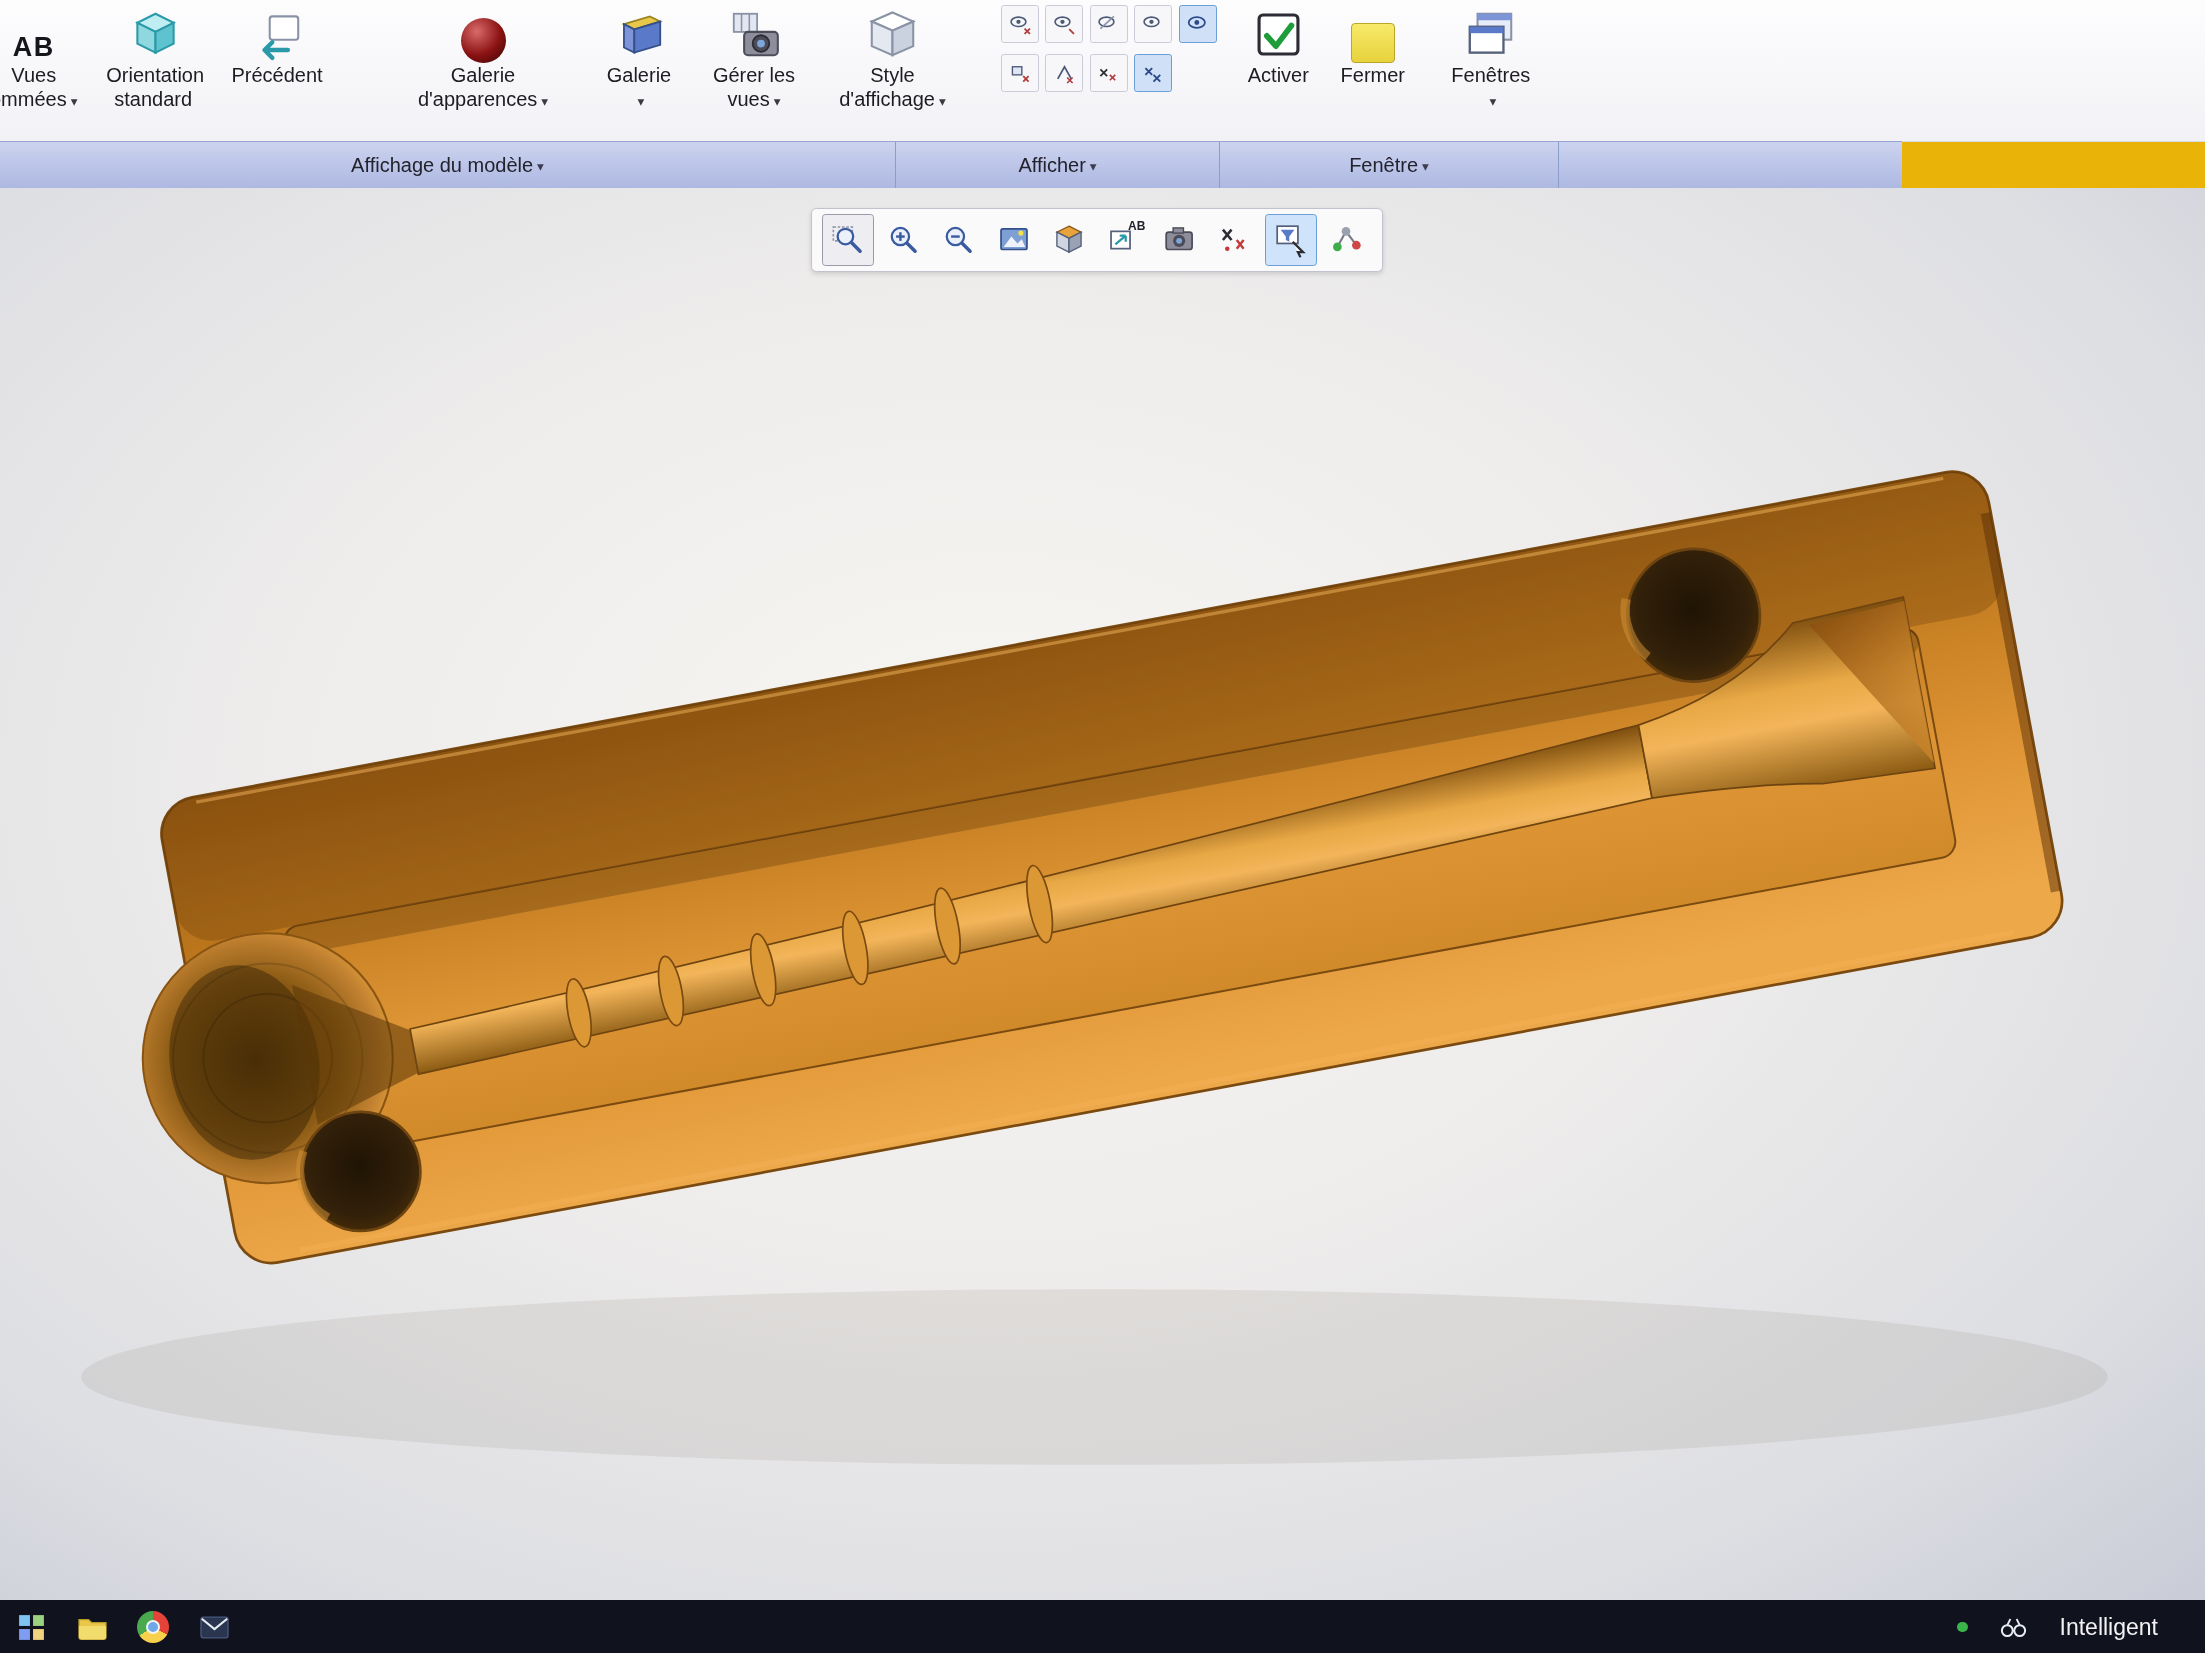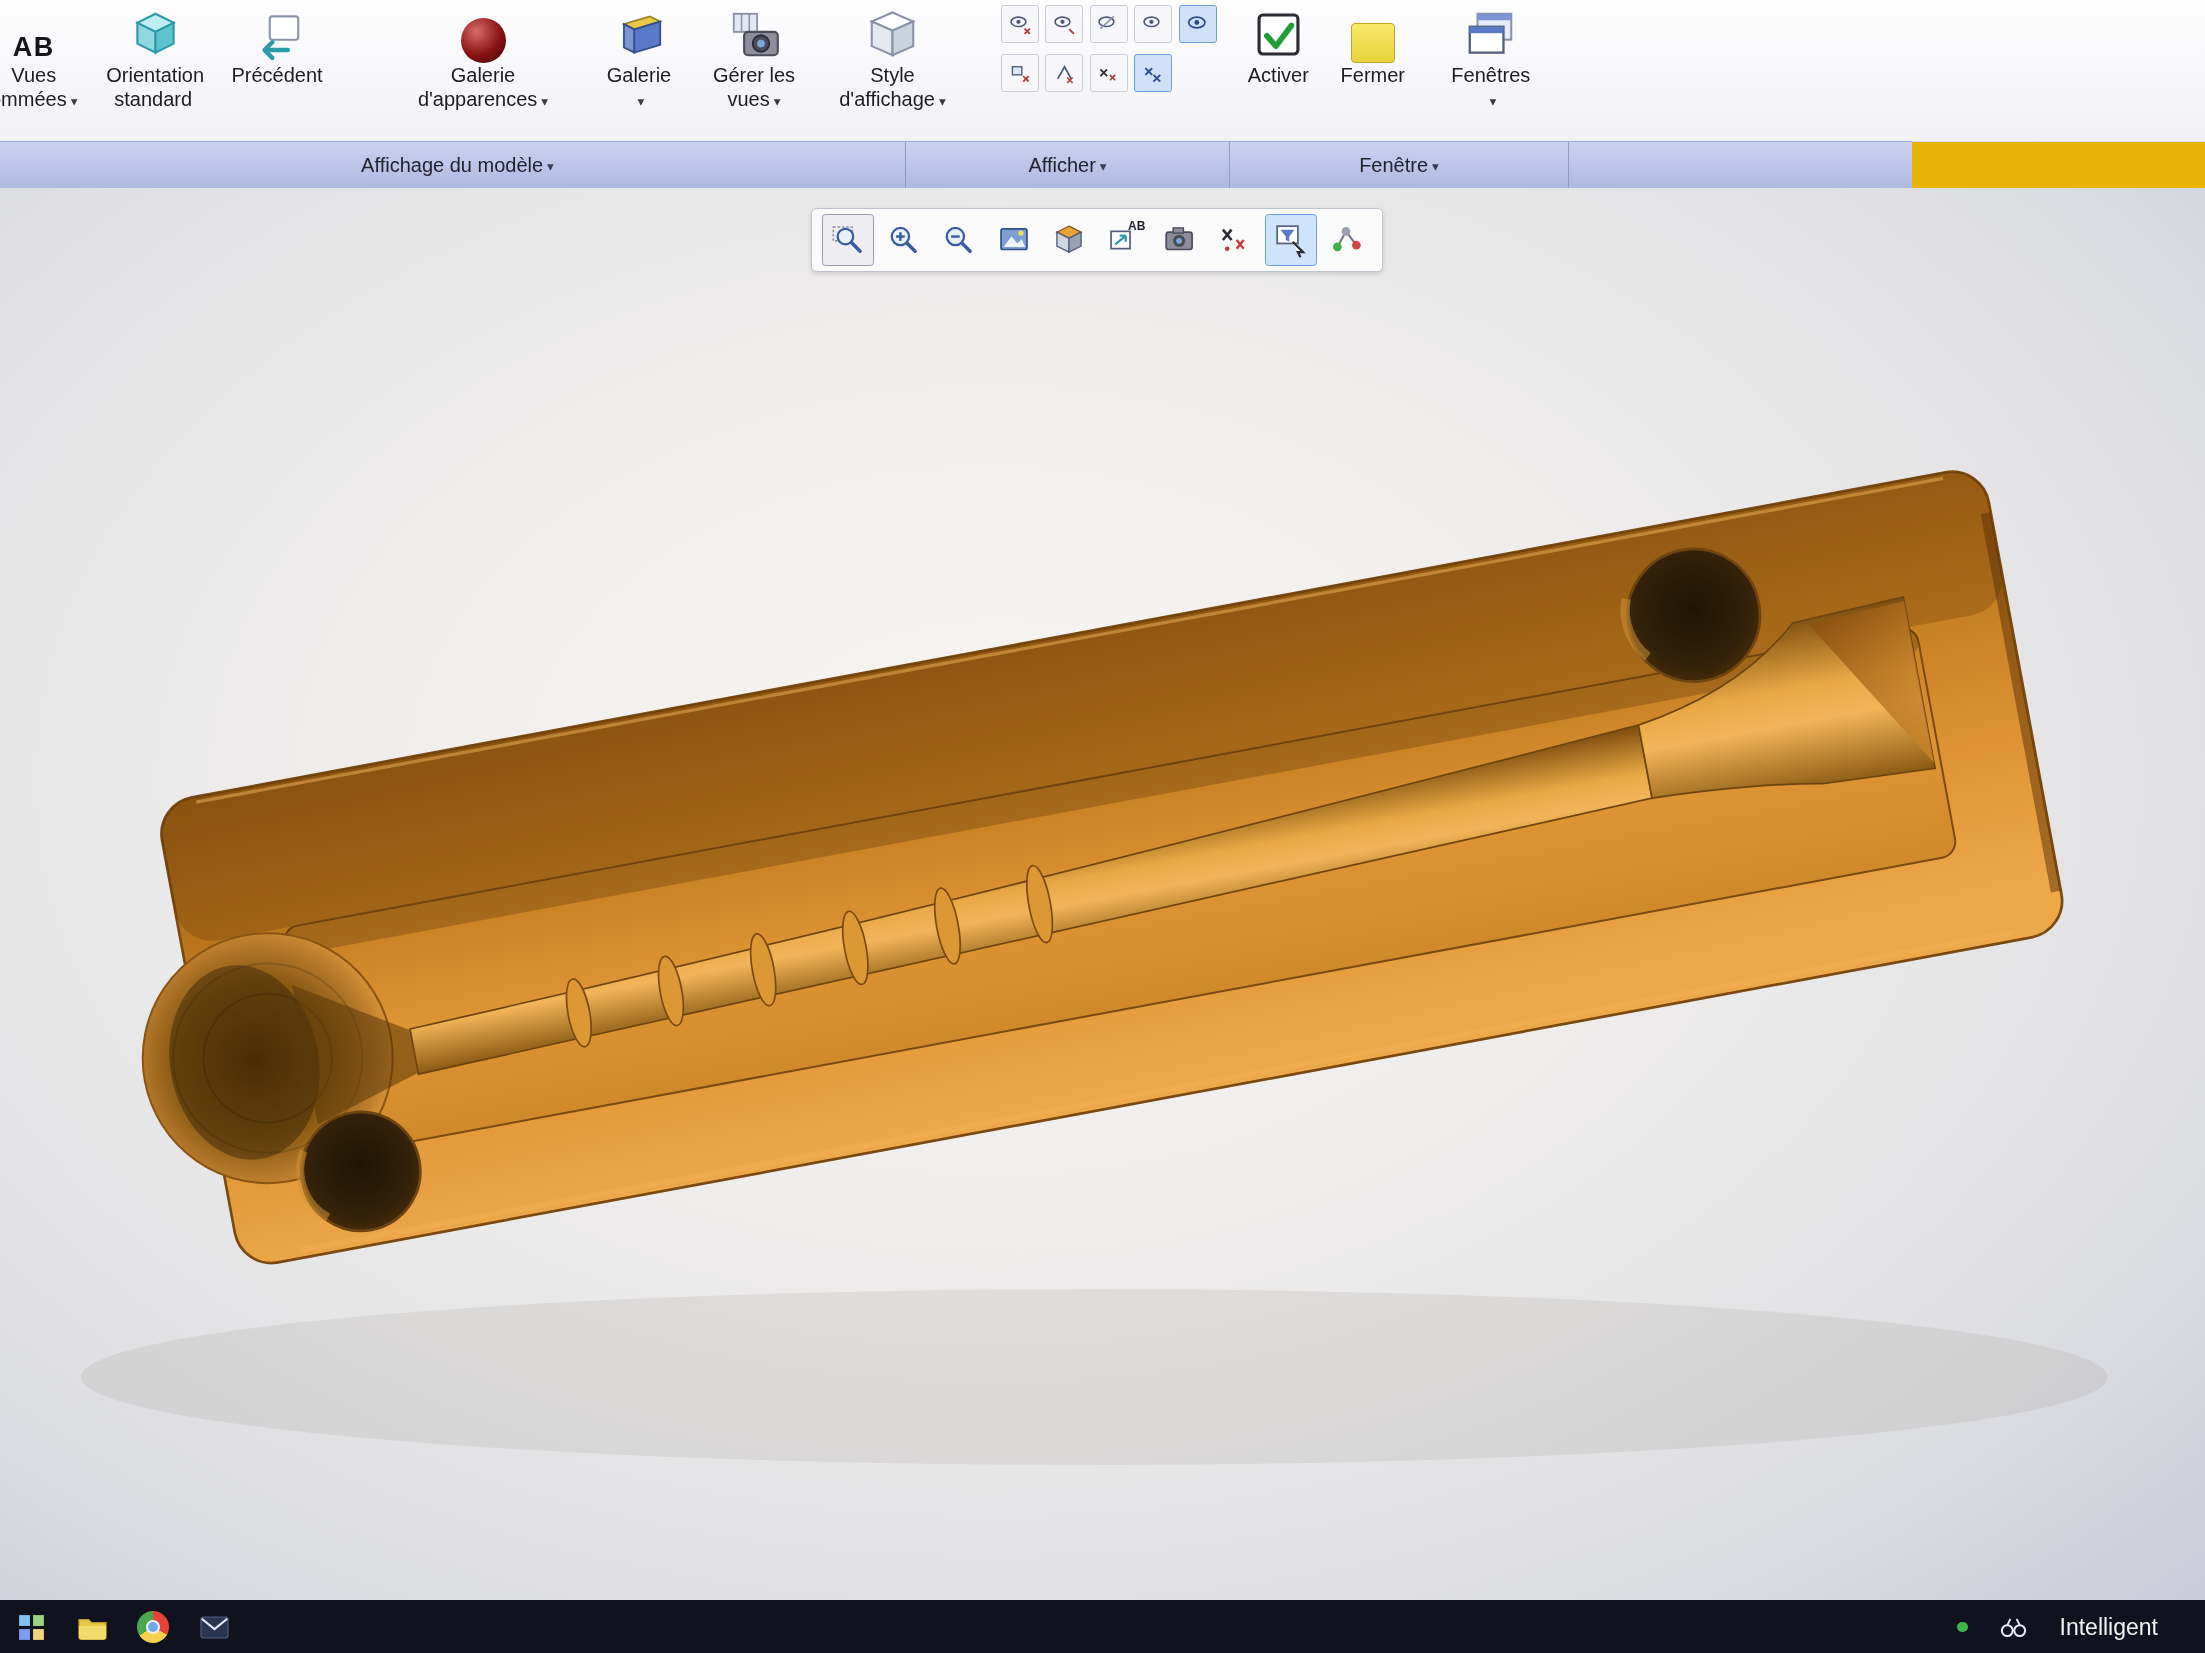--- a/index.html
+++ b/index.html
@@ -21,21 +21,21 @@
   .ab-text{font-size:27px;font-weight:bold;color:#15151c;letter-spacing:1.4px;}
 
   .toggle-grid{margin-left:41px;width:230px;padding-top:5.4px;display:grid;
     grid-template-columns:repeat(5,39px);grid-auto-rows:42px;gap:6.8px 5.4px;}
   .tgl{width:36px;height:36px;border:0.7px solid #c9cbd8;border-radius:2.7px;background:#f7f7fa;
     display:flex;align-items:center;justify-content:center;cursor:pointer;}
   .tgl.sel{background:#cfe0f7;border:1.4px solid #6b9fd8;}
 
   
   .groupbar{position:absolute;top:141px;left:0;width:1902px;height:47px;display:flex;
-    background:linear-gradient(#ccd3ef,#adb8e2);border-top:0.7px solid #98a5d2;padding-left:10px;}
+    background:linear-gradient(#ccd3ef,#adb8e2);border-top:0.7px solid #98a5d2;}
   .gcell{display:flex;align-items:center;justify-content:center;font-size:20px;color:#23232e;cursor:pointer;
     border-right:1.4px solid #8e9cc9;}
   .gcell .arr{color:#3d3d52;}
   .g1{width:895px}.g2{width:323px}.g3{width:338px}
   .gfill{flex:1;border-right:none;cursor:default;}
 
   
   .viewport{position:absolute;top:188px;left:0;width:2205px;height:1412px;
     background:radial-gradient(ellipse at 45% 42%, #f8f6f2 0%, #efedec 40%, #dddee2 78%, #c9ccd7 100%);}
   .model-svg{position:absolute;top:0;left:0;}

